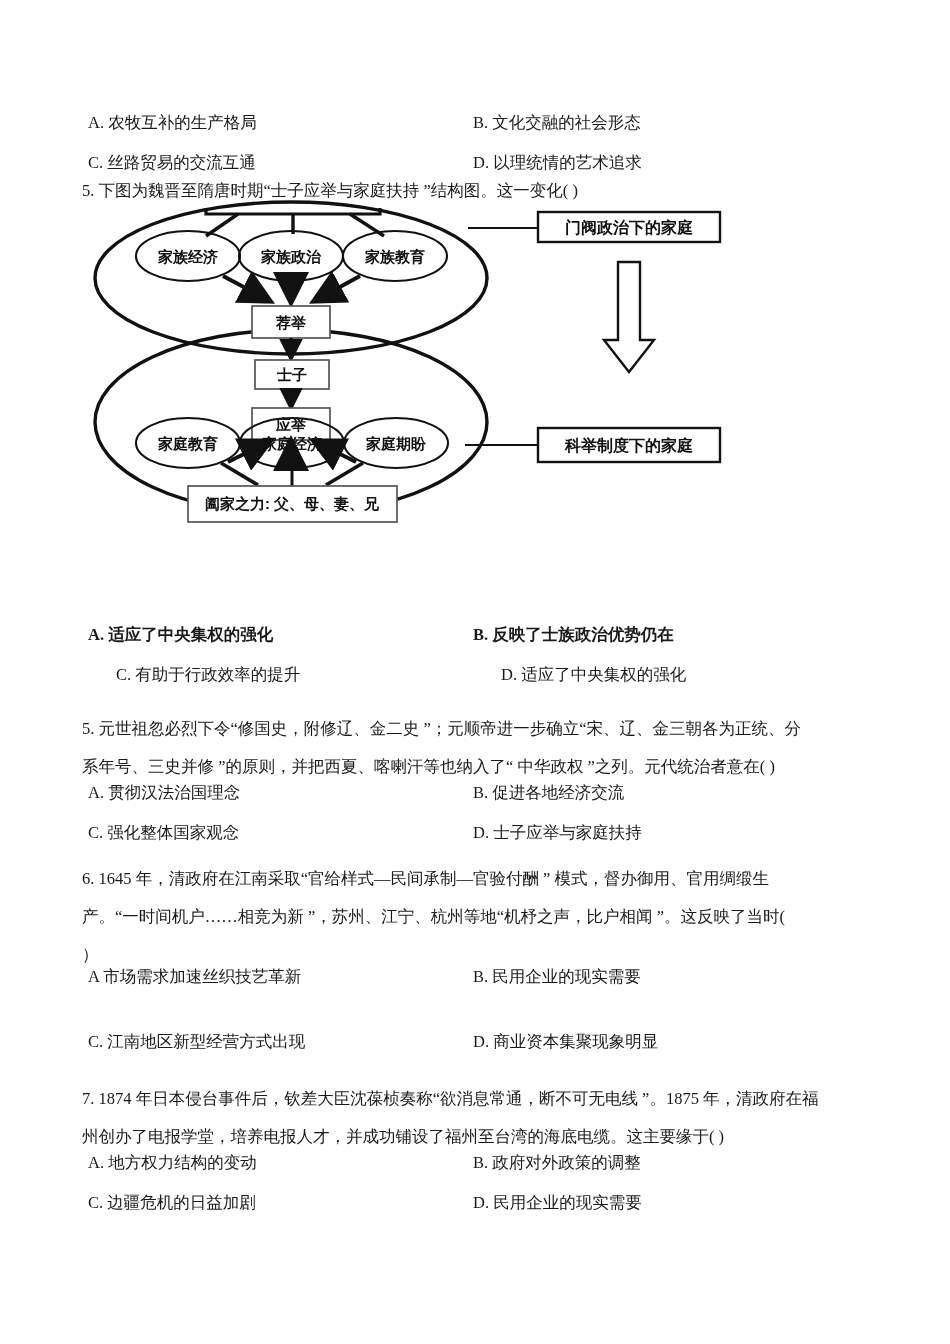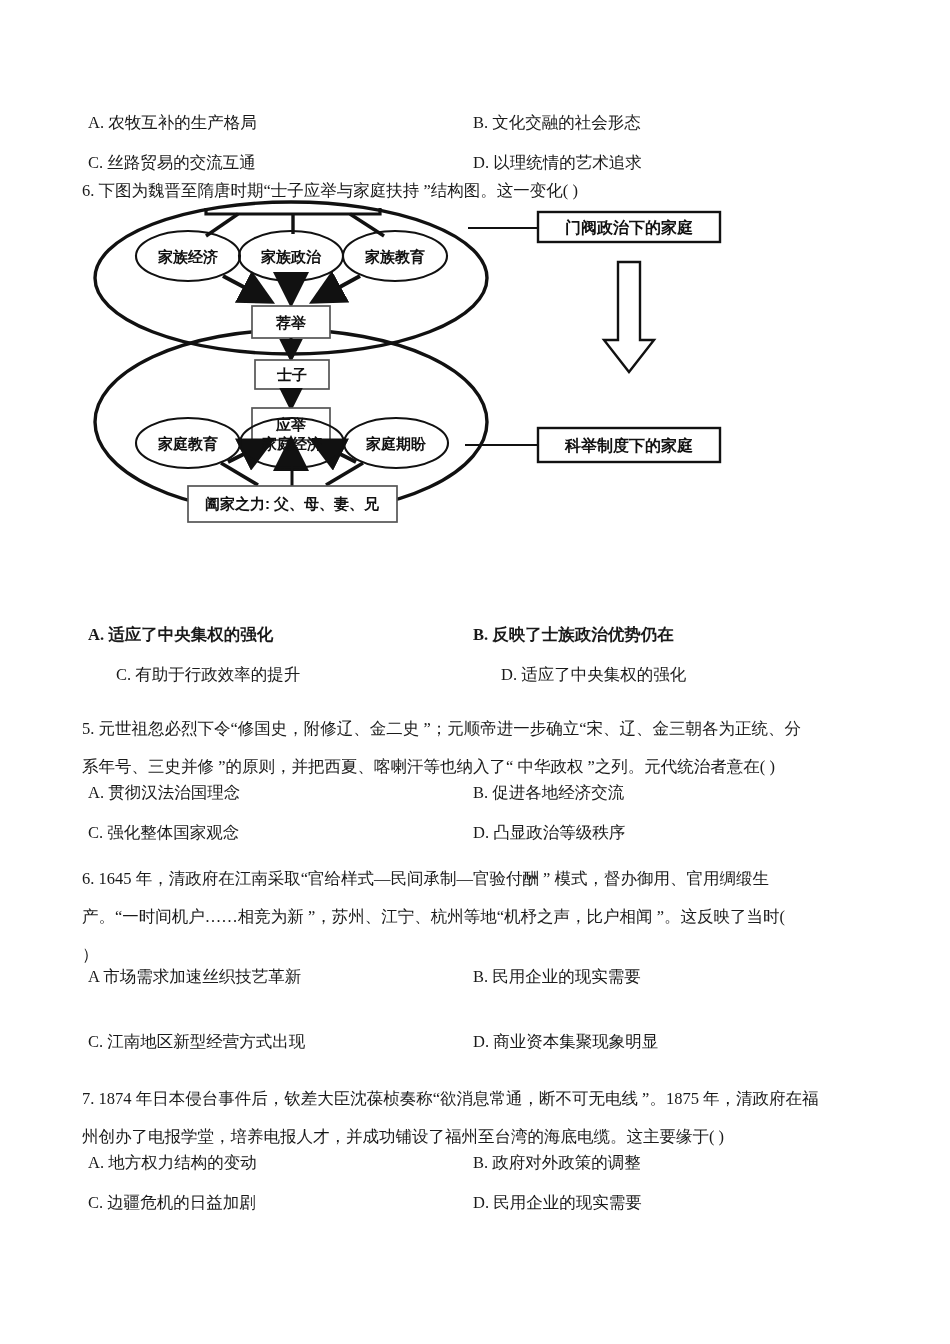--- a/index.html
+++ b/index.html
@@ -66,21 +66,21 @@
   <div class="opt-row" style="top:112px;">
     <span class="opt colA">A. 农牧互补的生产格局</span>
     <span class="opt colB">B. 文化交融的社会形态</span>
   </div>
   <div class="opt-row" style="top:152px;">
     <span class="opt colA">C. 丝路贸易的交流互通</span>
     <span class="opt colB">D. 以理统情的艺术追求</span>
   </div>
 
   <div class="stem" style="top:172px; left:82px;">
-    <div class="stem-line">6. 下图为魏晋至隋唐时期“士子应举与家庭扶持 ”结构图。这一变化(    )</div>
+    <div class="stem-line">5. 下图为魏晋至隋唐时期“士子应举与家庭扶持 ”结构图。这一变化(    )</div>
   </div>
 
   <div id="diagram">
     <svg width="650" height="330" viewBox="0 0 650 330" xmlns="http://www.w3.org/2000/svg">
       <defs>
         <marker id="ah" markerWidth="9" markerHeight="9" refX="7" refY="4.5" orient="auto">
           <path d="M0,0 L9,4.5 L0,9 z" fill="#111"></path>
         </marker>
         <marker id="ahs" markerWidth="8" markerHeight="8" refX="6.5" refY="4" orient="auto">
           <path d="M0,0 L8,4 L0,8 z" fill="#111"></path>
@@ -164,21 +164,21 @@
   <div class="stem" style="top:710px; left:82px;">
     <div class="stem-line">5. 元世祖忽必烈下令“修国史，附修辽、金二史 ”；元顺帝进一步确立“宋、辽、金三朝各为正统、分</div>
     <div class="stem-line">系年号、三史并修 ”的原则，并把西夏、喀喇汗等也纳入了“ 中华政权 ”之列。元代统治者意在(    )</div>
   </div>
   <div class="opt-row" style="top:782px;">
     <span class="opt colA">A. 贯彻汉法治国理念</span>
     <span class="opt colB">B. 促进各地经济交流</span>
   </div>
   <div class="opt-row" style="top:822px;">
     <span class="opt colA">C. 强化整体国家观念</span>
-    <span class="opt colB">D. 凸显政治等级秩序</span>
+    <span class="opt colB">D. 士子应举与家庭扶持</span>
   </div>
 
   <div class="stem" style="top:860px; left:82px;">
     <div class="stem-line">6. 1645 年，清政府在江南采取“官给样式—民间承制—官验付酬 ”  模式，督办御用、官用绸缎生</div>
     <div class="stem-line">产。“一时间机户……相竞为新 ”，苏州、江宁、杭州等地“机杼之声，比户相闻 ”。这反映了当时(</div>
     <div class="stem-line">）</div>
   </div>
   <div class="opt-row" style="top:966px;">
     <span class="opt colA">A  市场需求加速丝织技艺革新</span>
     <span class="opt colB">B. 民用企业的现实需要</span>

